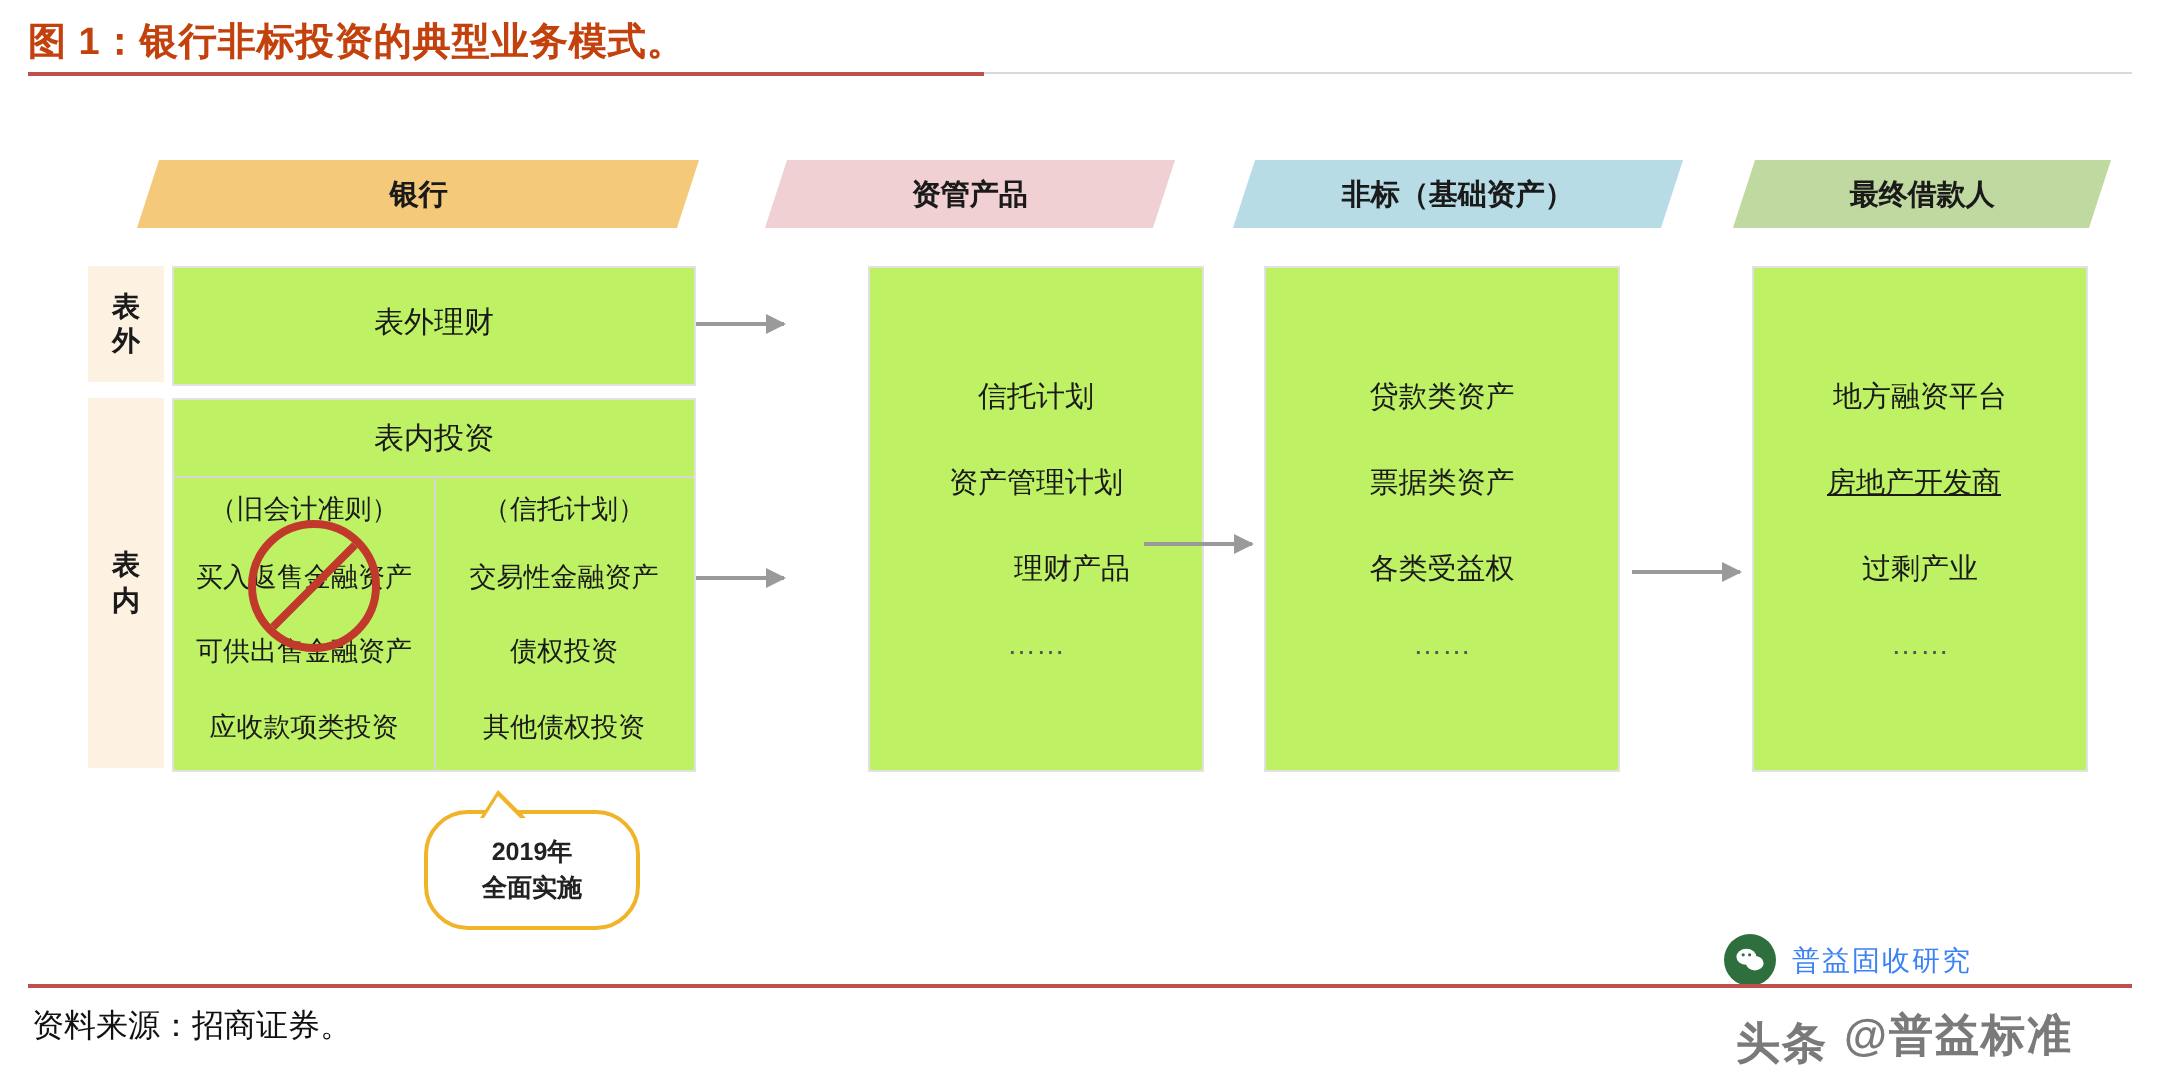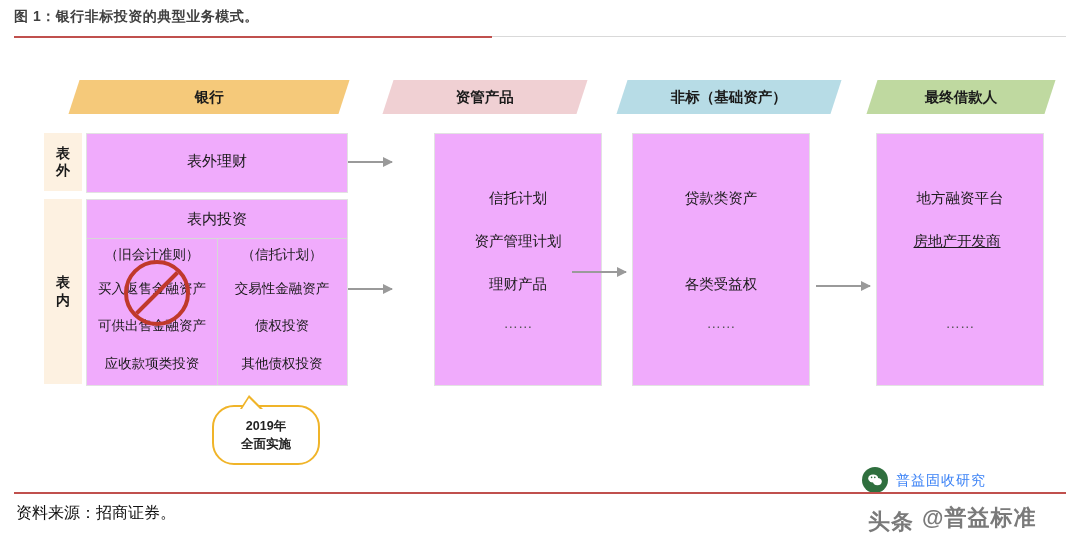--- a/index.html
+++ b/index.html
@@ -9,21 +9,21 @@
     font-family:"Liberation Sans","DejaVu Sans",sans-serif;
     color:#1a1a1a;
     position:relative;
     overflow:hidden;
   }
   .page{position:relative;width:1080px;height:538px;}
 
   
   .title-bar{
     position:absolute;left:14px;top:8px;width:480px;
-    font-size:14px;letter-spacing:0.5px;color:#404040;
+    font-size:19px;letter-spacing:0.5px;color:#c2410c;
     font-weight:700;
   }
   .title-bar .num{font-weight:700;}
   .title-rule{
     position:absolute;left:14px;top:36px;width:478px;height:2px;
     background:#c0504d;
   }
   .title-rule2{
     position:absolute;left:14px;top:36px;width:1052px;height:1px;
     background:#d9d9d9;
@@ -34,21 +34,21 @@
     position:absolute;height:34px;
     display:flex;align-items:center;justify-content:center;
     font-size:14.5px;font-weight:700;color:#1a1a1a;
     transform:skewX(-18deg);
   }
   .hdr span{transform:skewX(18deg);display:block;}
 
   
   .box{
     position:absolute;
-    background:#f0abfc;
+    background:#bef264;
     border:1px solid #e2e2e2;
   }
   .sidetab{
     position:absolute;
     background:#fdf1e1;
     display:flex;align-items:center;justify-content:center;
     font-size:14px;font-weight:700;color:#1a1a1a;
     line-height:1.25;text-align:center;
   }
 
@@ -184,37 +184,39 @@
     <div>2019年</div>
     <div>全面实施</div>
   </div>
 
   <div class="arrow" style="left:348px;top:161px;width:44px;"></div>
   <div class="arrow" style="left:348px;top:288px;width:44px;"></div>
 
   <div class="box" style="left:398px;top:133px;width:166px;height:251px;margin-left:36px;">
     <div class="txt txt-l" style="left:0px;top:55px;width:166px;">信托计划</div>
     <div class="txt txt-l" style="left:0px;top:98px;width:166px;">资产管理计划</div>
-    <div class="txt txt-l" style="left:0px;top:141px;width:166px;">理财产品</div>
+    <div class="txt txt-l" style="left:0px;top:141px;width:166px;padding-left:18px;">理财产品</div>
     <div class="txt txt-l" style="left:0px;top:181px;width:166px;color:#555;">……</div>
   </div>
 
   <div class="arrow" style="left:572px;top:271px;width:54px;"></div>
 
   <div class="box" style="left:632px;top:133px;width:176px;height:251px;">
     <div class="txt txt-l" style="left:0px;top:55px;width:176px;font-family:Liberation Serif, serif;">贷款类资产</div>
+    <div class="txt txt-l" style="left:0px;top:98px;width:176px;">票据类资产</div>
     <div class="txt txt-l" style="left:0px;top:141px;width:176px;">各类受益权</div>
     <div class="txt txt-l" style="left:0px;top:181px;width:176px;color:#555;">……</div>
   </div>
 
   <div class="arrow" style="left:816px;top:285px;width:54px;"></div>
 
   <div class="box" style="left:876px;top:133px;width:166px;height:251px;">
     <div class="txt txt-l" style="left:0px;top:55px;width:166px;">地方融资平台</div>
     <div class="txt txt-l" style="left:0px;top:98px;width:160px;text-decoration:underline;">房地产开发商</div>
+    <div class="txt txt-l" style="left:0px;top:141px;width:166px;">过剩产业</div>
     <div class="txt txt-l" style="left:0px;top:181px;width:166px;color:#555;">……</div>
   </div>
 
   <div class="wm-round" style="left:862px;top:467px;">
     <svg width="16" height="16" viewBox="0 0 16 16" aria-hidden="true">
       <ellipse cx="6.2" cy="6.4" rx="5" ry="4" fill="#ffffff"></ellipse>
       <ellipse cx="10.4" cy="9.6" rx="4.4" ry="3.6" fill="#ffffff"></ellipse>
       <circle cx="4.6" cy="5.4" r="0.8" fill="#2f6f3e"></circle>
       <circle cx="7.8" cy="5.4" r="0.8" fill="#2f6f3e"></circle>
     </svg>

